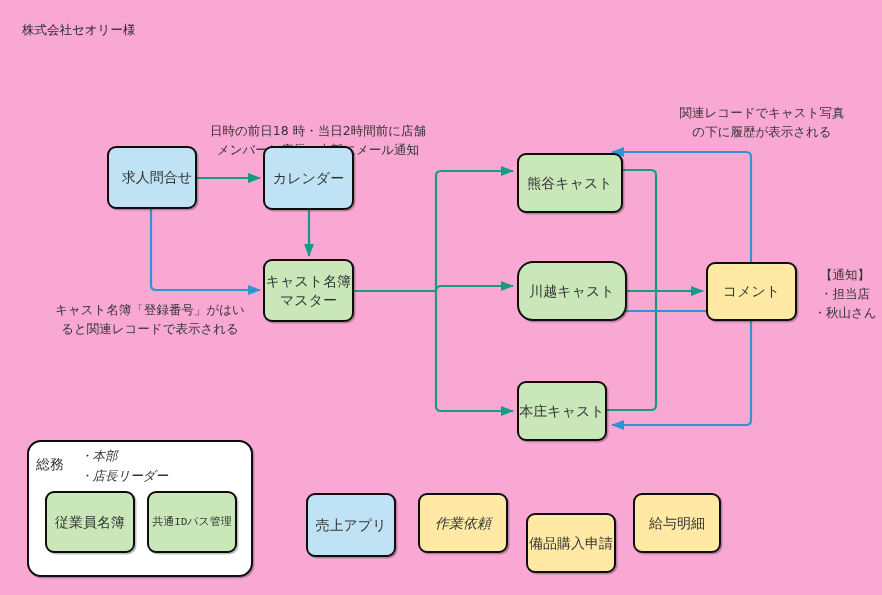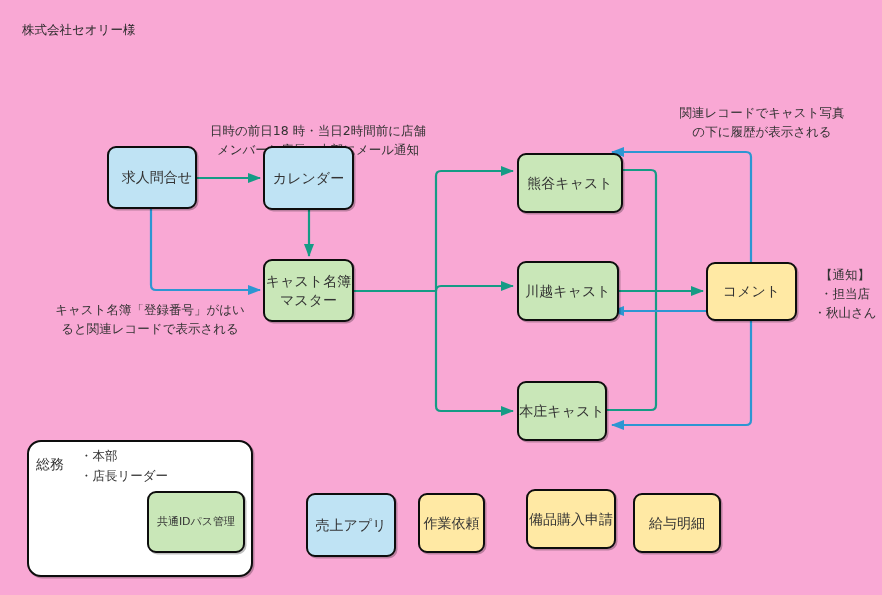--- a/index.html
+++ b/index.html
@@ -75,20 +75,21 @@
     font-size: 14px;
     color: #333333;
   }
   .group-bullets {
     position: absolute;
     left: 51px; top: 4px;
     font-size: 12.5px;
     line-height: 1.6;
     color: #333333;
     white-space: pre-line;
+    font-style: italic;
   }
 </style>
 </head>
 <body>
 
 <div id="canvas">
 
   <svg class="wires" viewBox="0 0 882 595" xmlns="http://www.w3.org/2000/svg">
     <defs>
       <marker id="ah-teal" markerUnits="userSpaceOnUse" markerWidth="13" markerHeight="10" refX="12" refY="5" orient="auto">
@@ -125,29 +126,30 @@
 ると関連レコードで表示される</div>
   <div class="annotation" style="left:810px; top:266px; width:70px; line-height:1.5;text-align:center;">【通知】
 ・担当店
 ・秋山さん</div>
 
   <div class="node blue" style="left:107px; top:146px; width:90px; height:63px;padding-left:10px;">求人問合せ</div>
   <div class="node blue" style="left:263px; top:146px; width:91px; height:64px;">カレンダー</div>
   <div class="node green" style="left:263px; top:259px; width:91px; height:63px;">キャスト名簿
 マスター</div>
   <div class="node green" style="left:517px; top:141px; width:106px; height:60px;margin-top:12px;">熊谷キャスト</div>
-  <div class="node green" style="left:517px; top:261px; width:102px; height:60px;">川越キャスト</div>
+  <div class="node green" style="left:517px; top:261px; width:110px; height:60px;border-radius:16px;">川越キャスト</div>
   <div class="node green" style="left:517px; top:381px; width:90px; height:60px;">本庄キャスト</div>
   <div class="node yellow" style="left:706px; top:262px; width:91px; height:59px;">コメント</div>
 
   <div class="group-box">
     <div class="group-label">総務</div>
     <div class="group-bullets">・本部
 ・店長リーダー</div>
   </div>
-  <div class="node green small-text" style="left:147px; top:491px; width:98px; height:62px;">共通IDパス管理</div>
+  <div class="node green" style="left:45px; top:491px; width:90px; height:62px;">従業員名簿</div>
+  <div class="node green small-text" style="left:147px; top:491px; width:90px; height:62px;font-family:Liberation Mono, monospace;">共通IDパス管理</div>
 
   <div class="node blue" style="left:306px; top:493px; width:90px; height:64px;">売上アプリ</div>
-  <div class="node yellow" style="left:418px; top:493px; width:67px; height:60px;">作業依頼</div>
-  <div class="node yellow" style="left:526px; top:489px; width:90px; height:60px;">備品購入申請</div>
+  <div class="node yellow" style="left:418px; top:493px; width:90px; height:60px;font-style:italic;">作業依頼</div>
+  <div class="node yellow" style="left:526px; top:513px; width:90px; height:60px;">備品購入申請</div>
   <div class="node yellow" style="left:633px; top:493px; width:88px; height:60px;">給与明細</div>
 
 </div>
 
 </body></html>

